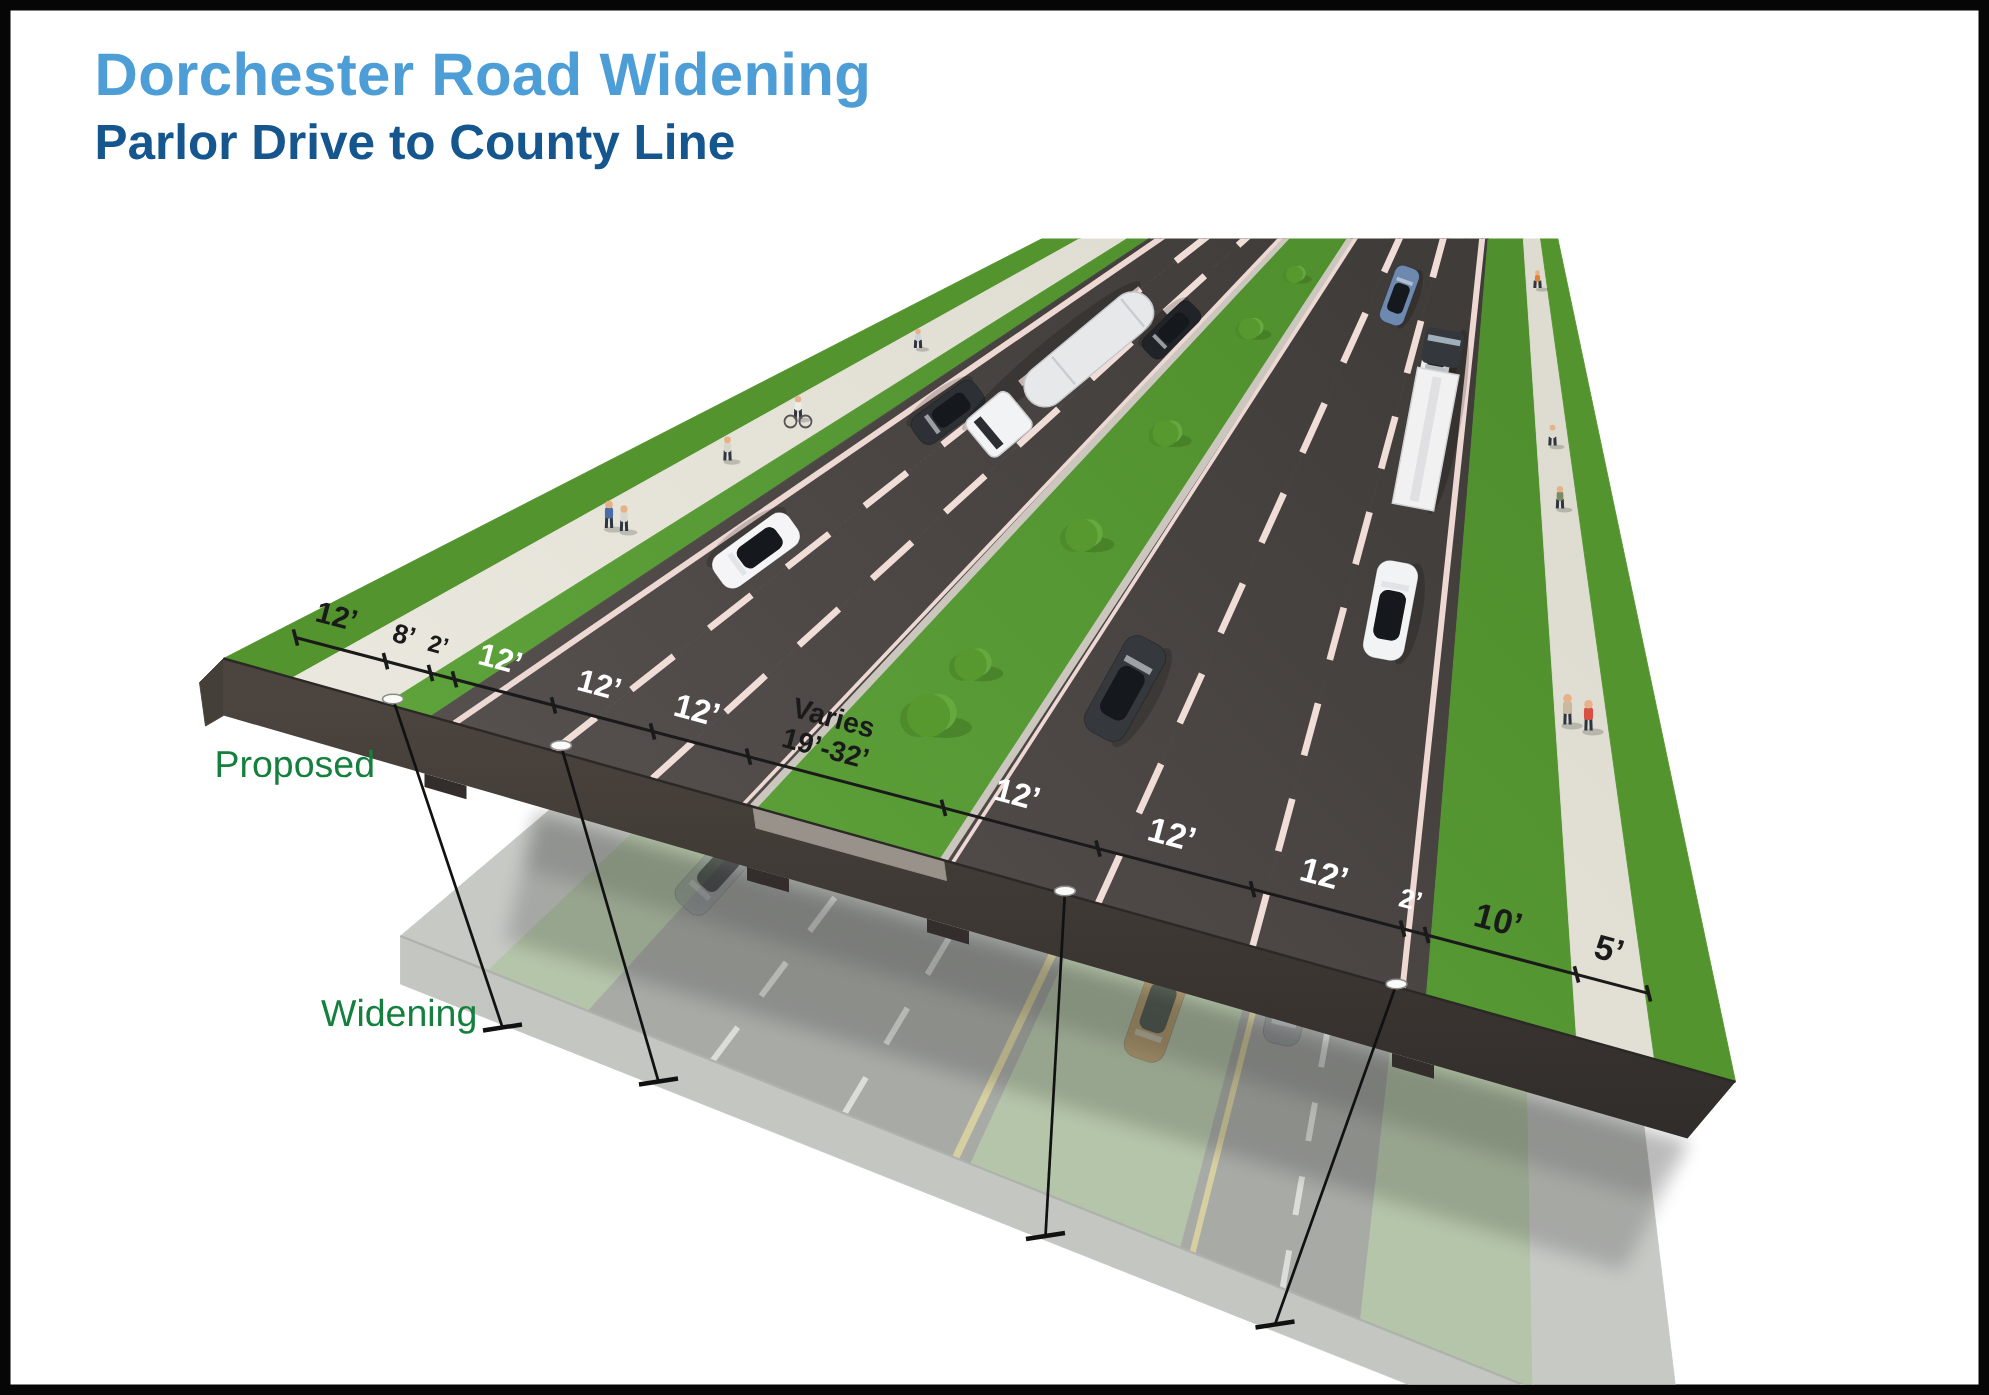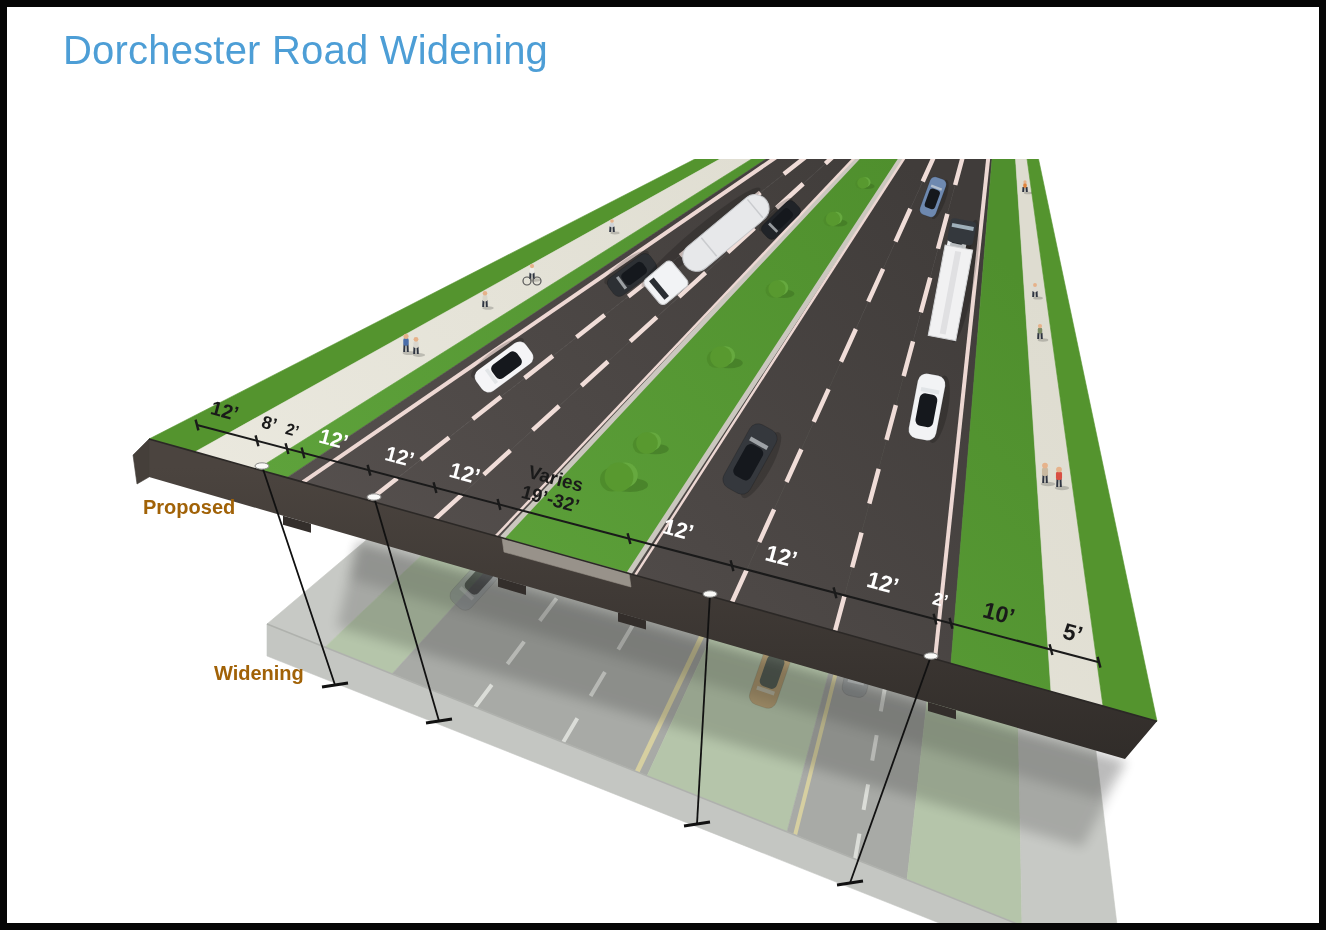--- a/index.html
+++ b/index.html
@@ -7,42 +7,43 @@
     position:relative;
     width:1326px;height:930px;
     background:#ffffff;
     border:7px solid #060606;
     box-sizing:border-box;
     overflow:hidden;
     font-family:"Liberation Sans","DejaVu Sans",sans-serif;
   }
   .header{position:absolute;left:56px;top:20px;z-index:3;}
   .title{
-    font-size:40px;font-weight:400;letter-spacing:.2px;
+    font-size:40px;font-weight:700;letter-spacing:.2px;
     color:#4D9ED6;line-height:1.15;
   }
   .subtitle{
     font-size:33px;font-weight:600;
     color:#15568E;line-height:1.1;margin-top:4px;
   }
   .anno{
     position:absolute;z-index:3;
-    font-size:20px;font-weight:700;color:#a16207;
+    font-size:25px;font-weight:400;color:#15803d;
   }
   .anno.proposed{left:136px;top:489px;}
   .anno.existing{left:207px;top:655px;}
   svg.scene{position:absolute;left:0;top:0;z-index:1;}
 </style>
 </head>
 <body>
 
 <div class="page">
 
   <div class="header">
     <div class="title">Dorchester Road Widening</div>
+    <div class="subtitle">Parlor Drive to County Line</div>
   </div>
 
   <div class="anno proposed">Proposed</div>
   <div class="anno existing">Widening</div>
 
   <svg class="scene" id="scene" width="1326" height="930" viewBox="0 0 1326 930">
       <defs>
         <linearGradient id="gRoad" gradientUnits="userSpaceOnUse" x1="300" y1="720" x2="900" y2="150">
           <stop offset="0" stop-color="#5A5452"></stop>
           <stop offset="1" stop-color="#403C3A"></stop>

